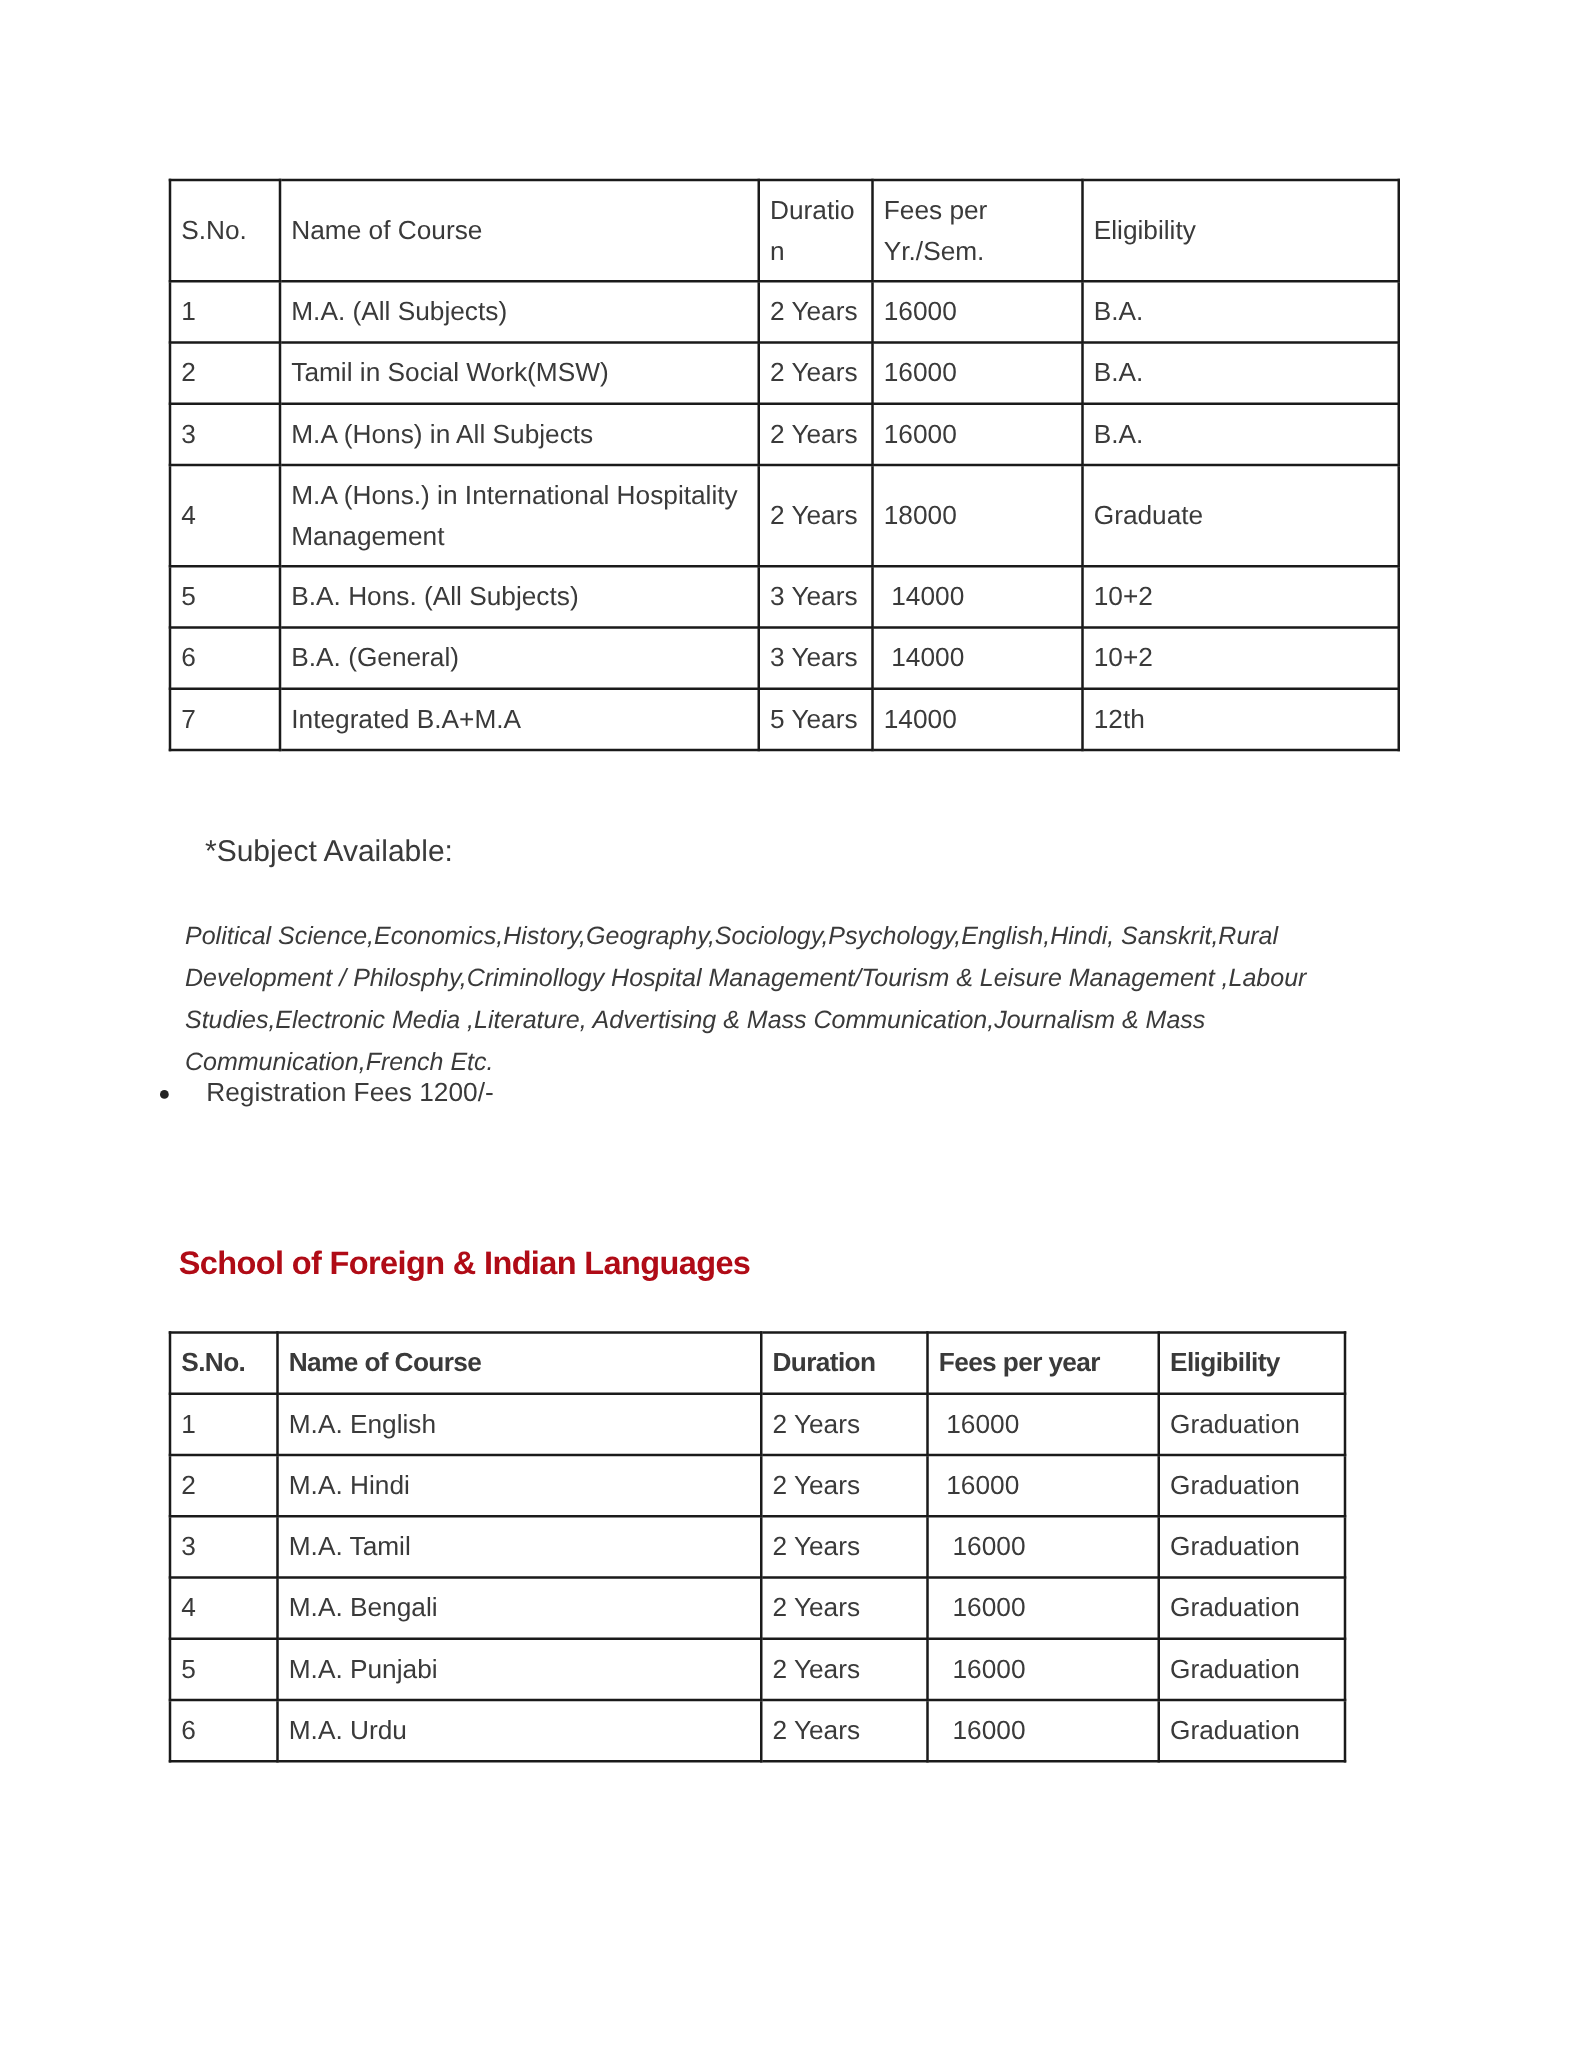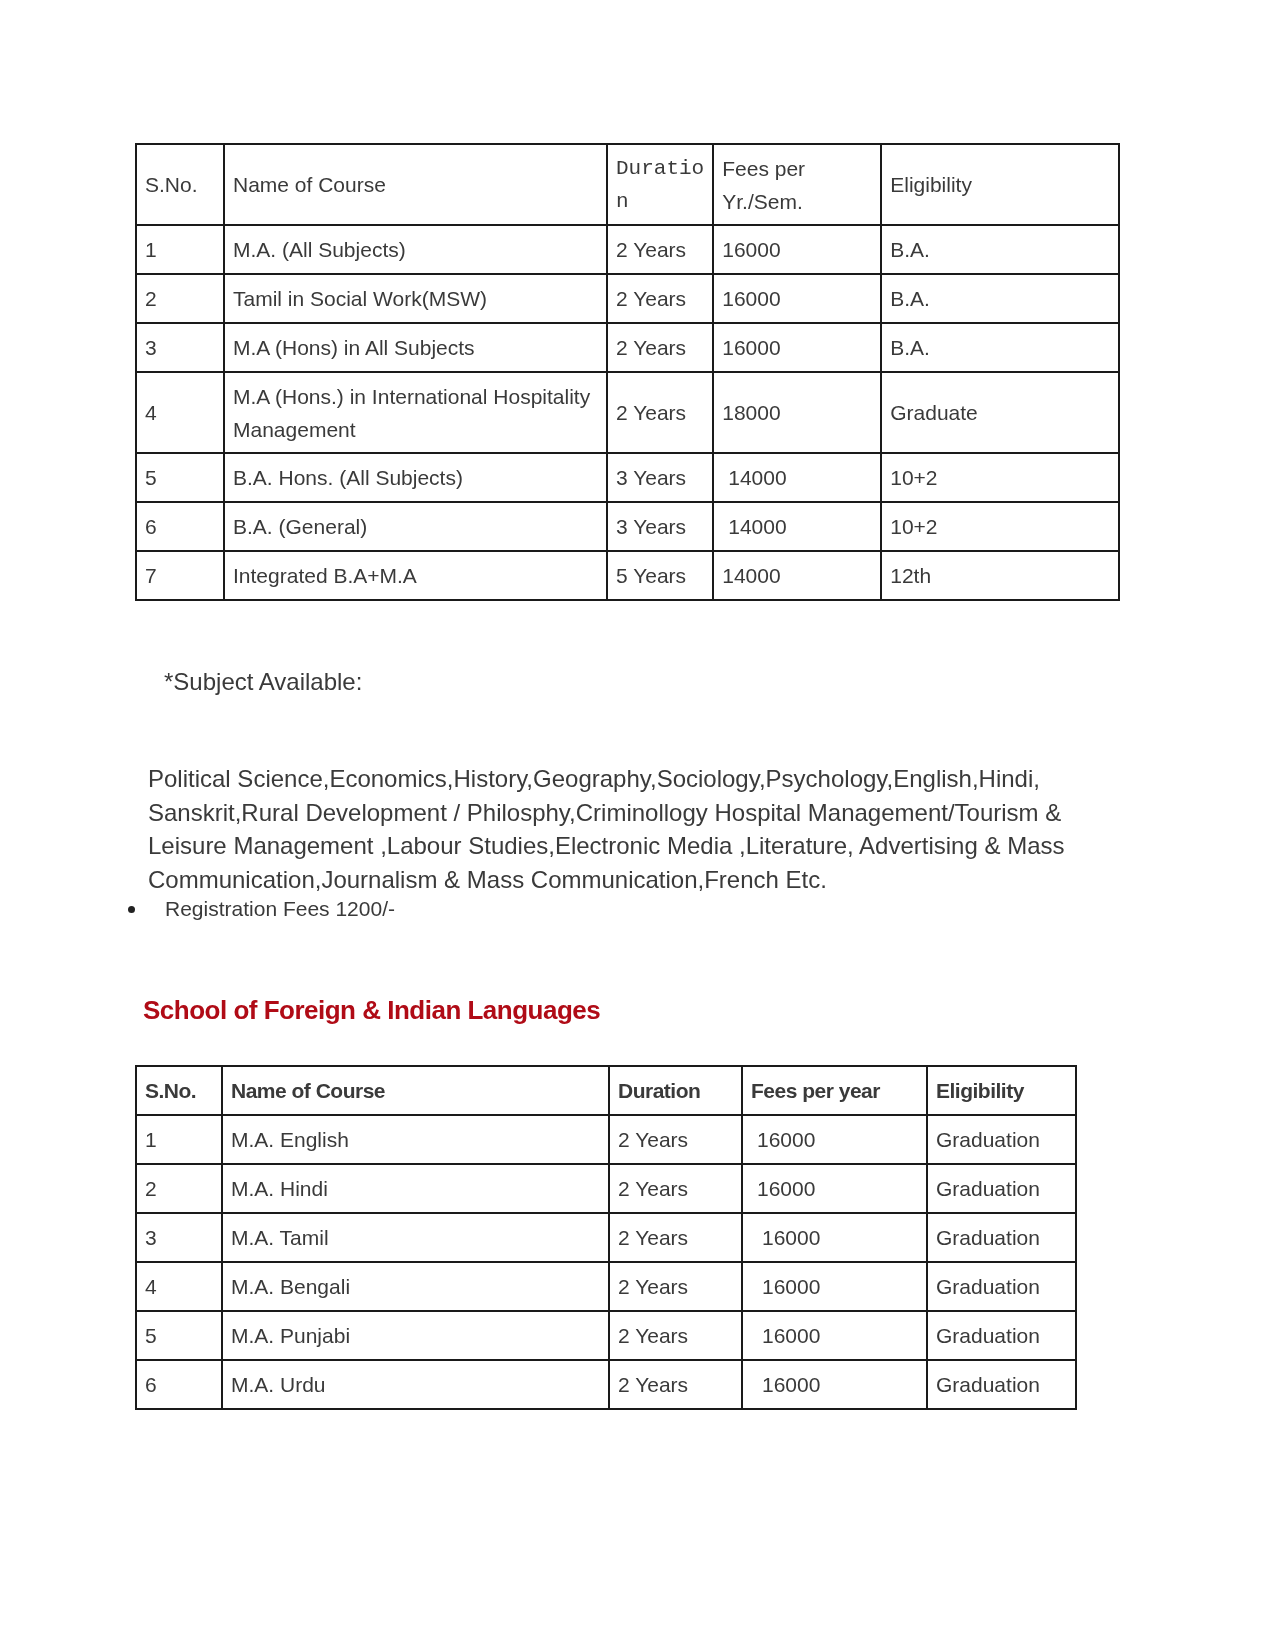--- a/index.html
+++ b/index.html
@@ -16,43 +16,43 @@
     line-height: 33px;
   }
   #t1 { left: 135px; top: 143px; width: 985px; }
   #t1 td { height: 47px; }
   #t1 tr.hdr td { height: 79px; }
   #t1 tr.tall td { height: 79px; }
   #t2 { left: 135px; top: 1065px; width: 942px; }
   #t2 td { height: 47px; }
   #t2 tr.hdr td { font-weight: bold; letter-spacing: -0.5px; }
   .subj-label { position: absolute; left: 143px; top: 668px; font-size: 24px; margin-left: 21px; }
-  .subj-text { position: absolute; left: 148px; top: 762px; width: 940px; font-size: 24px; line-height: 33.5px; }
-  ul.fees { position: absolute; left: 128px; top: 889px; margin: 0; padding: 0; list-style: none; }
+  .subj-text { position: absolute; left: 148px; top: 733px; width: 940px; font-size: 20px; line-height: 33.5px; font-style: italic; }
+  ul.fees { position: absolute; left: 128px; top: 855px; margin: 0; padding: 0; list-style: none; }
   ul.fees li { font-size: 21px; height: 50px; line-height: 40px; position: relative; padding-left: 37px; }
   ul.fees li .dot { position: absolute; left: 0; top: 17px; width: 7px; height: 7px; border-radius: 50%; background: #222; }
   h2.school { position: absolute; left: 143px; top: 995px; margin: 0; font-size: 26px; color: #b00b16; font-weight: bold; letter-spacing: -0.5px; }
   .pad1 { padding-left: 14px; }
 </style>
 </head>
 <body>
 
 <table id="t1">
   <colgroup>
     <col style="width:88px">
       <col style="width:383px">
       <col style="width:91px">
       <col style="width:168px">
       <col>
   </colgroup>
   <tbody>
       <tr class="hdr">
     <td>S.No.</td>
     <td>Name of Course</td>
-    <td style="white-space:pre-line;font-family:Liberation Mono, monospace;">Duratio
+    <td style="white-space:pre-line;">Duratio
 n</td>
     <td style="white-space:pre-line;">Fees per
 Yr./Sem.</td>
     <td>Eligibility</td>
   </tr>
   <tr>
     <td>1</td>
     <td>M.A. (All Subjects)</td>
     <td>2 Years</td>
     <td>16000</td>

